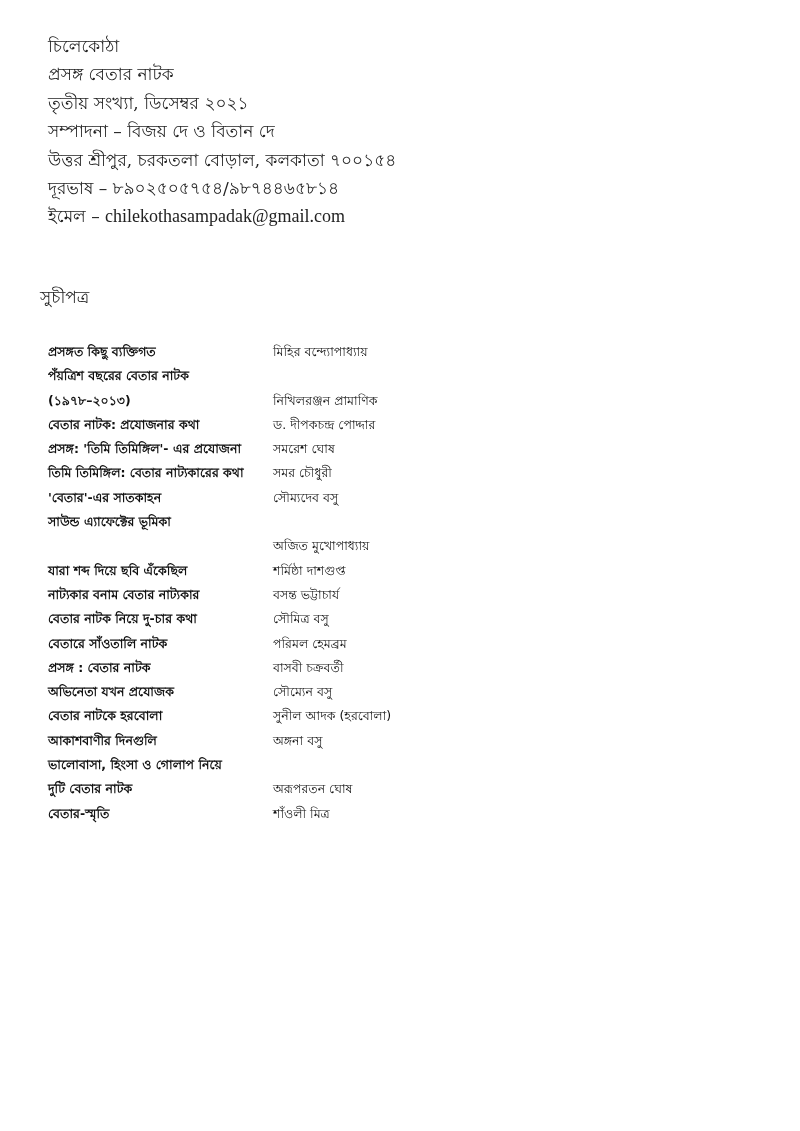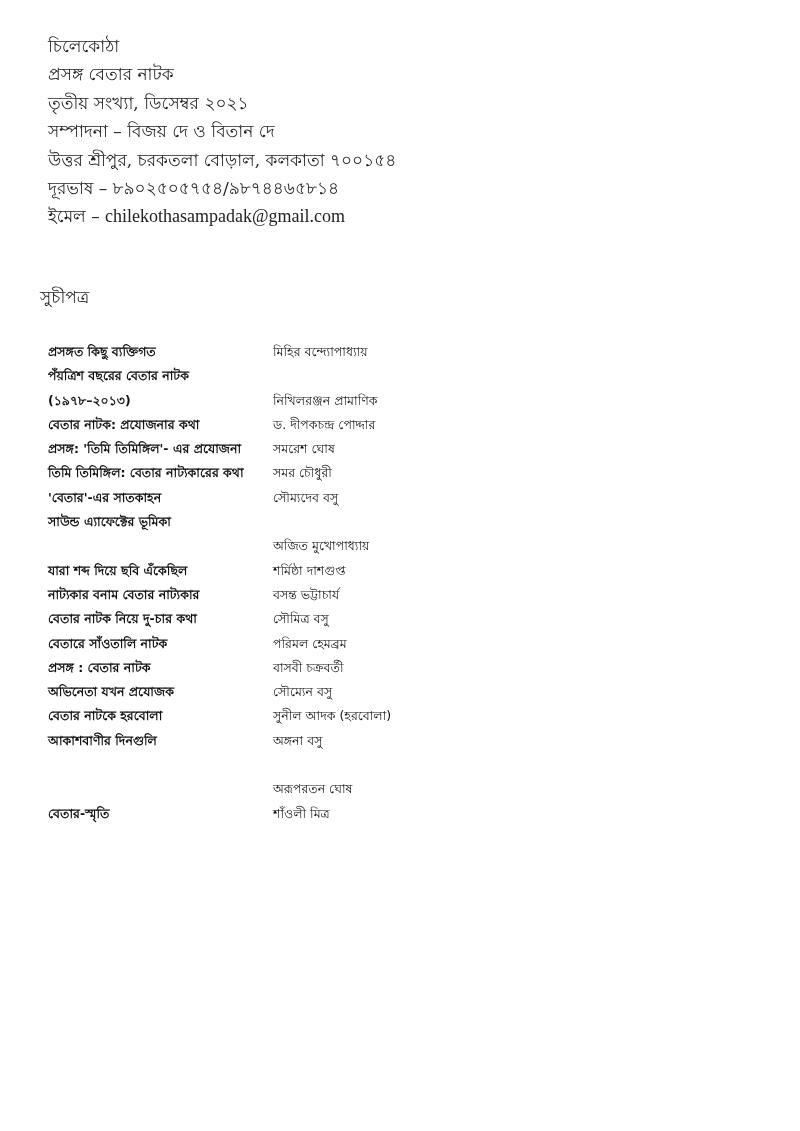--- a/index.html
+++ b/index.html
@@ -153,20 +153,22 @@
         <div class="toc-author">সুনীল আদক (হরবোলা)</div>
       </div>
       <div class="toc-row">
         <div class="toc-title-cell">
           <span>আকাশবাণীর দিনগুলি</span>
         </div>
         <div class="toc-author">অঙ্গনা বসু</div>
       </div>
       <div class="toc-row two-line">
         <div class="toc-title-cell">
+          <span>ভালোবাসা, হিংসা ও গোলাপ নিয়ে</span>
+          <span>দুটি বেতার নাটক</span>
         </div>
         <div class="toc-author">অরূপরতন ঘোষ</div>
       </div>
       <div class="toc-row">
         <div class="toc-title-cell">
           <span>বেতার-স্মৃতি</span>
         </div>
         <div class="toc-author">শাঁওলী মিত্র</div>
       </div>
     </div>

